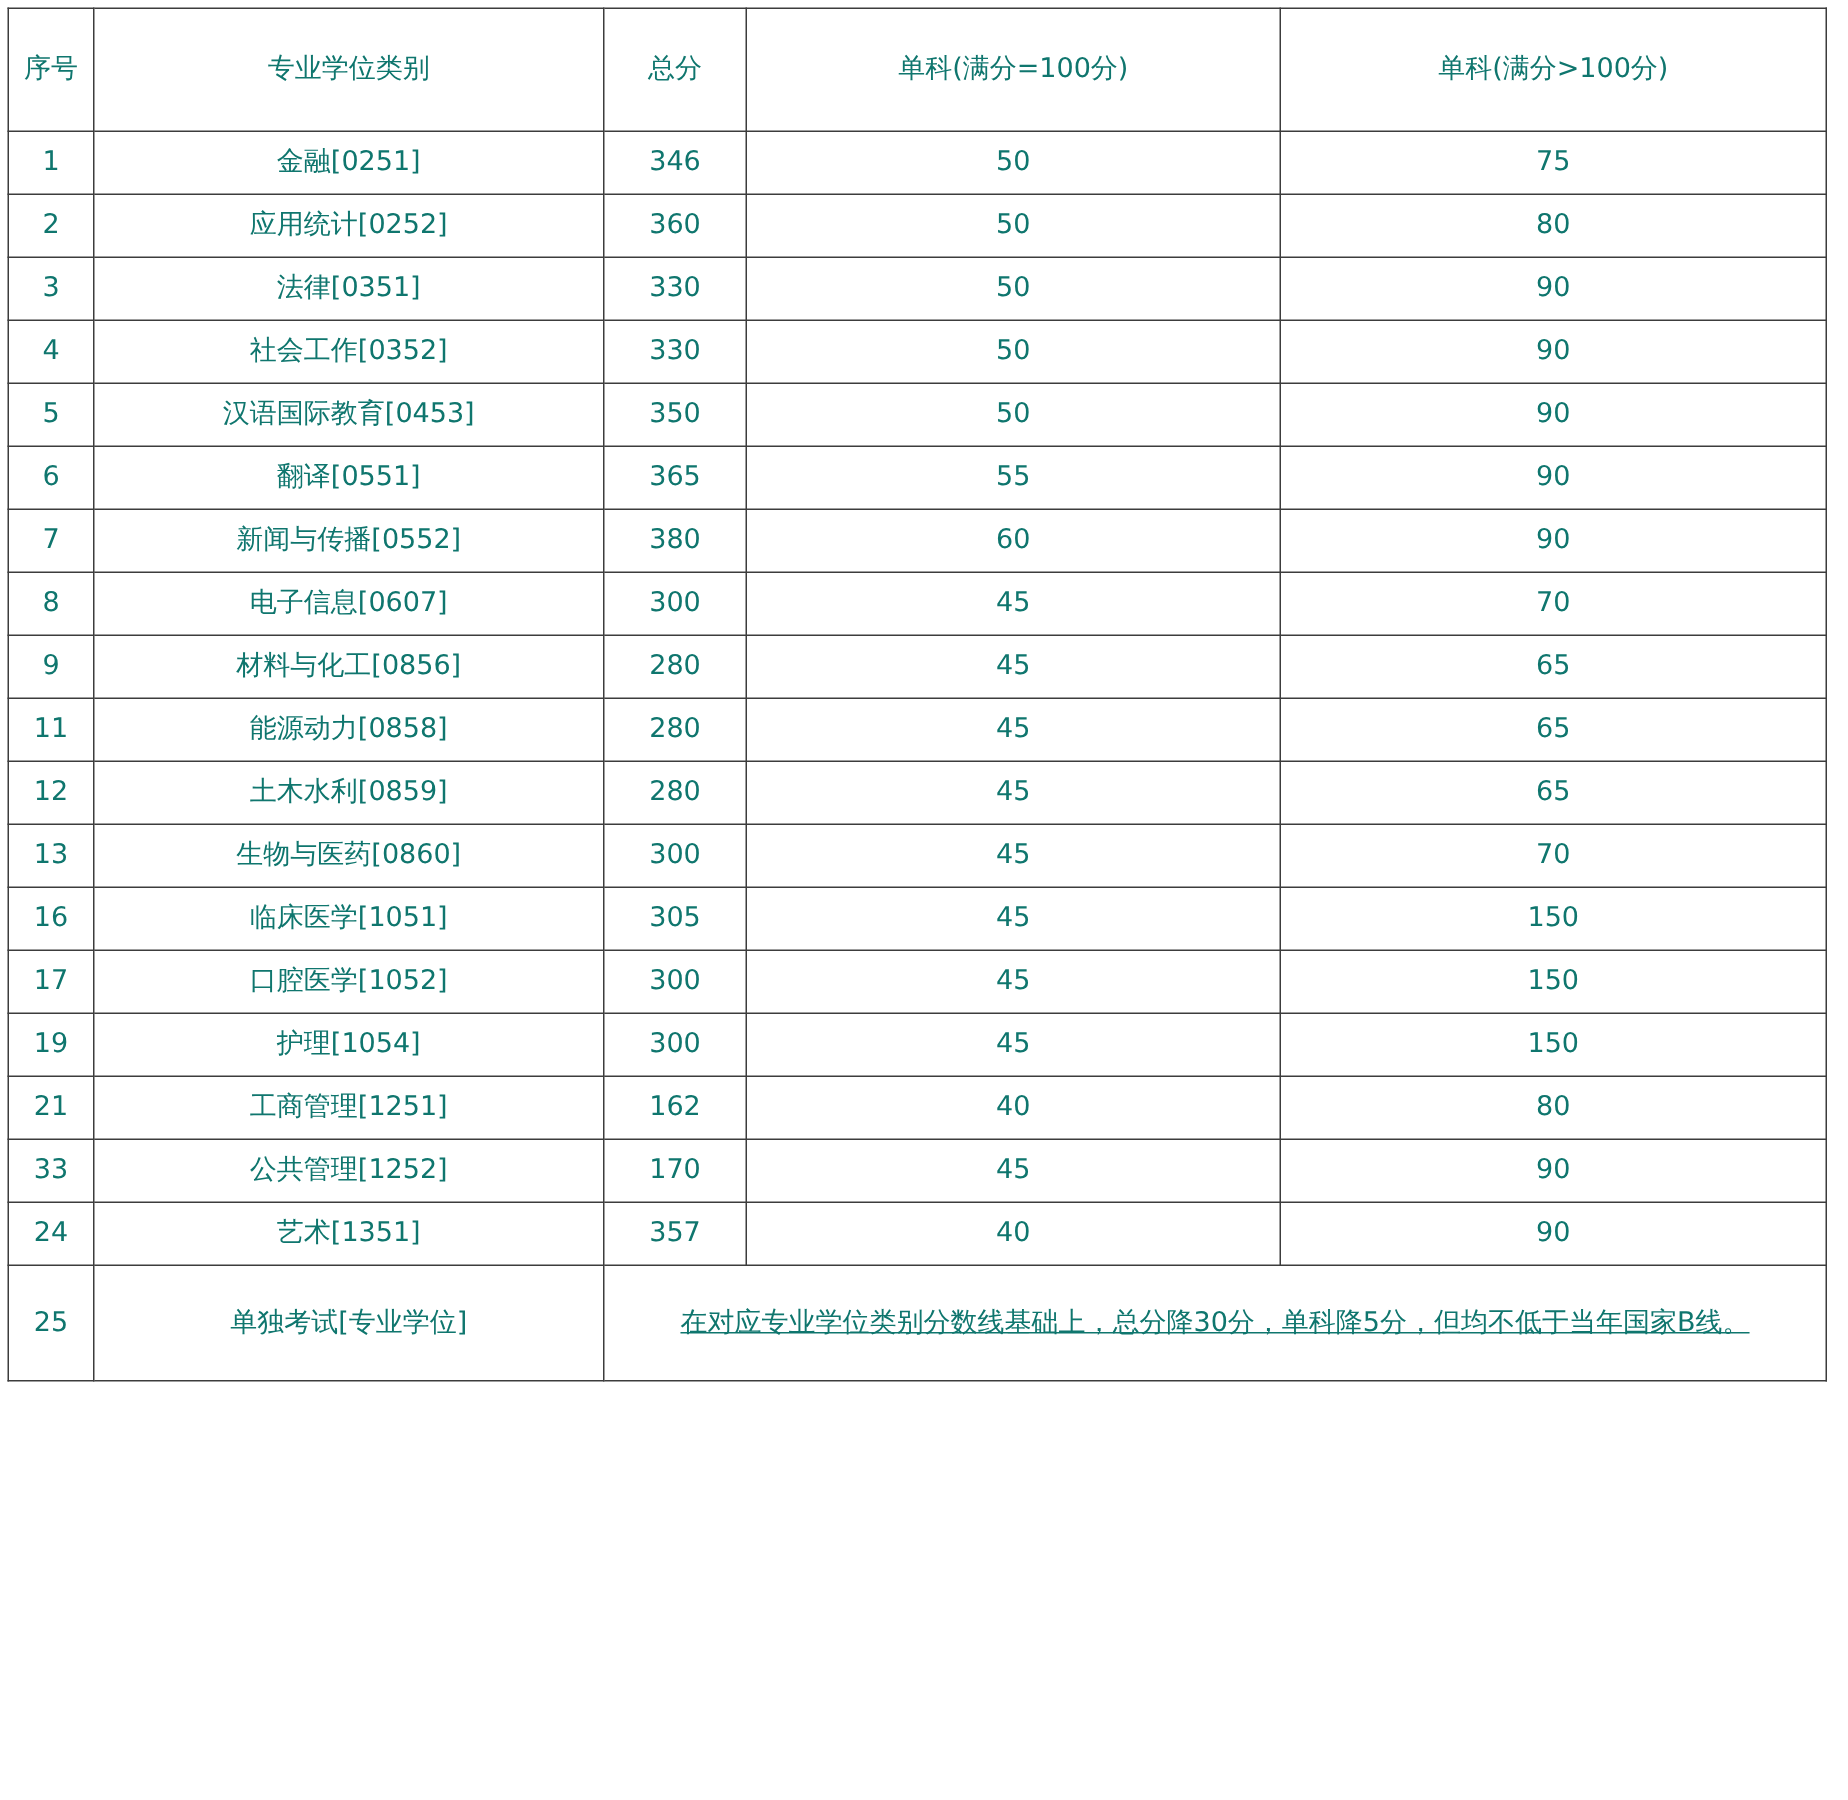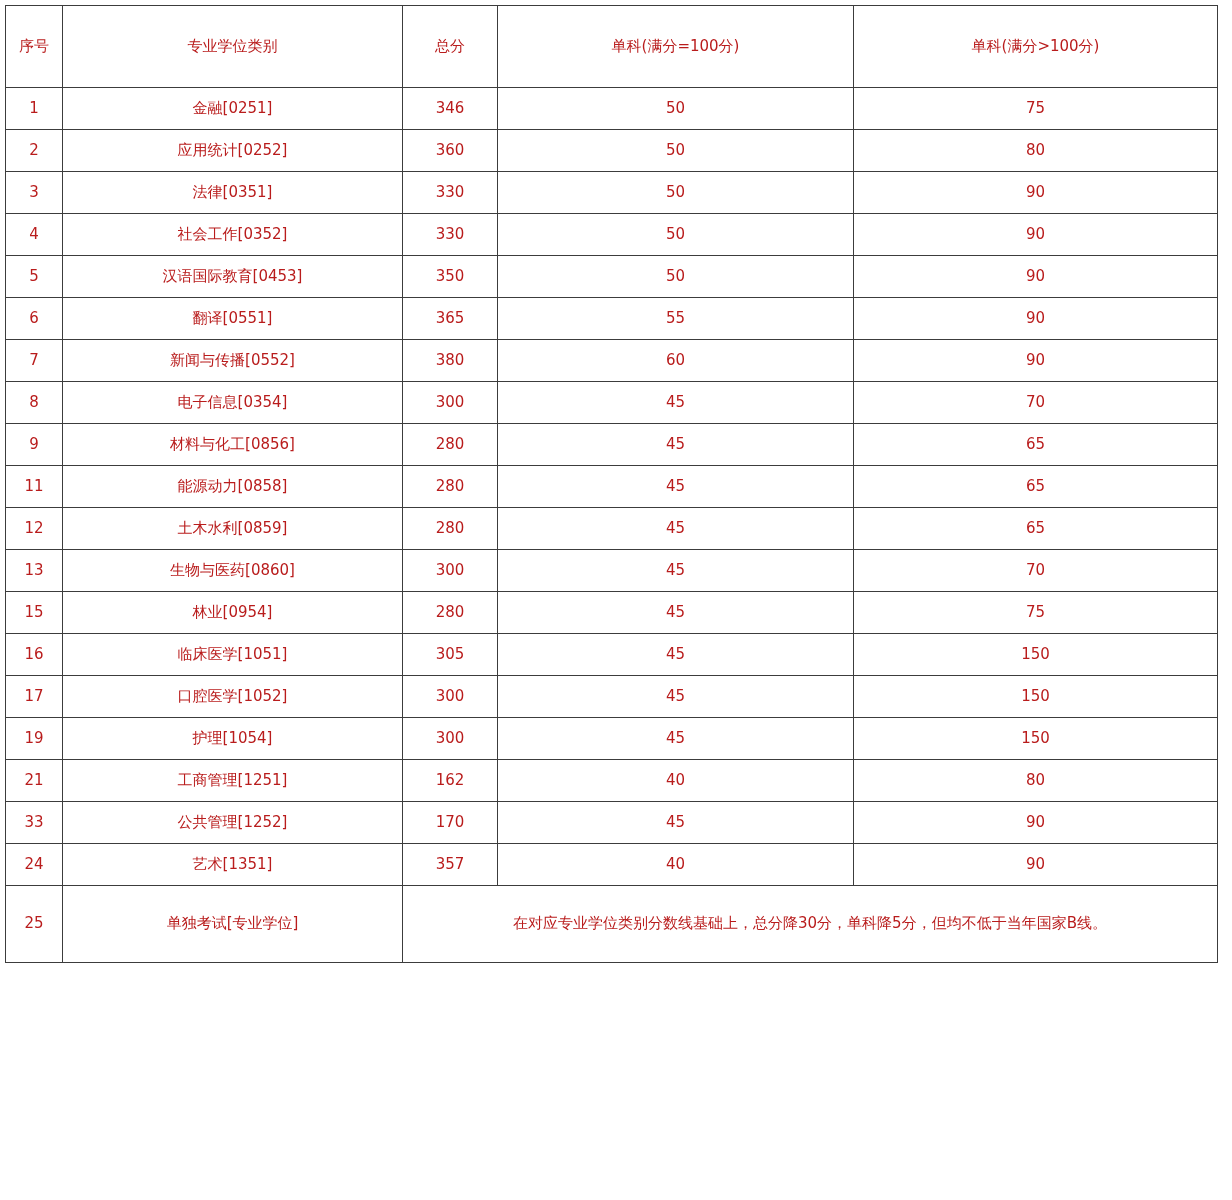--- a/index.html
+++ b/index.html
@@ -14,42 +14,42 @@
     height: 1200px;
     overflow: hidden;
     background: #ffffff;
   }
   table.score-table {
     border-collapse: collapse;
     table-layout: fixed;
     margin-left: 5px;
     margin-top: 5px;
     width: 1212px;
-    color: #b91c1c;
-    font-size: 15px;
+    color: #0f766e;
+    font-size: 18px;
   }
   table.score-table th,
   table.score-table td {
     border: 1.6px solid #3c3c3c;
     text-align: center;
     vertical-align: middle;
     padding: 0 4px;
     font-weight: normal;
     line-height: 1.45;
     overflow: hidden;
   }
   col.c-no   { width: 57px;  }
   col.c-cat  { width: 340px; }
   col.c-tot  { width: 95px;  }
   col.c-s100 { width: 356px; }
   col.c-sgt  { width: 364px; }
   thead th { height: 81px; }
   tbody td { height: 41px; }
   tr.note-row td { height: 76px; }
-  td.note-cell { padding: 0 30px; }
+  td.note-cell { padding: 0 30px; text-decoration: underline; }
 </style>
 </head>
 <body>
 
 <div class="page">
   <table class="score-table">
     <colgroup>
       <col class="c-no">
         <col class="c-cat">
         <col class="c-tot">
@@ -110,21 +110,21 @@
         </tr>
         <tr>
           <td>7</td>
           <td>新闻与传播[0552]</td>
           <td>380</td>
           <td>60</td>
           <td>90</td>
         </tr>
         <tr>
           <td>8</td>
-          <td>电子信息[0354]</td>
+          <td>电子信息[0607]</td>
           <td>300</td>
           <td>45</td>
           <td>70</td>
         </tr>
         <tr>
           <td>9</td>
           <td>材料与化工[0856]</td>
           <td>280</td>
           <td>45</td>
           <td>65</td>
@@ -142,27 +142,20 @@
           <td>280</td>
           <td>45</td>
           <td>65</td>
         </tr>
         <tr>
           <td>13</td>
           <td>生物与医药[0860]</td>
           <td>300</td>
           <td>45</td>
           <td>70</td>
-        </tr>
-        <tr>
-          <td>15</td>
-          <td>林业[0954]</td>
-          <td>280</td>
-          <td>45</td>
-          <td>75</td>
         </tr>
         <tr>
           <td>16</td>
           <td>临床医学[1051]</td>
           <td>305</td>
           <td>45</td>
           <td>150</td>
         </tr>
         <tr>
           <td>17</td>

